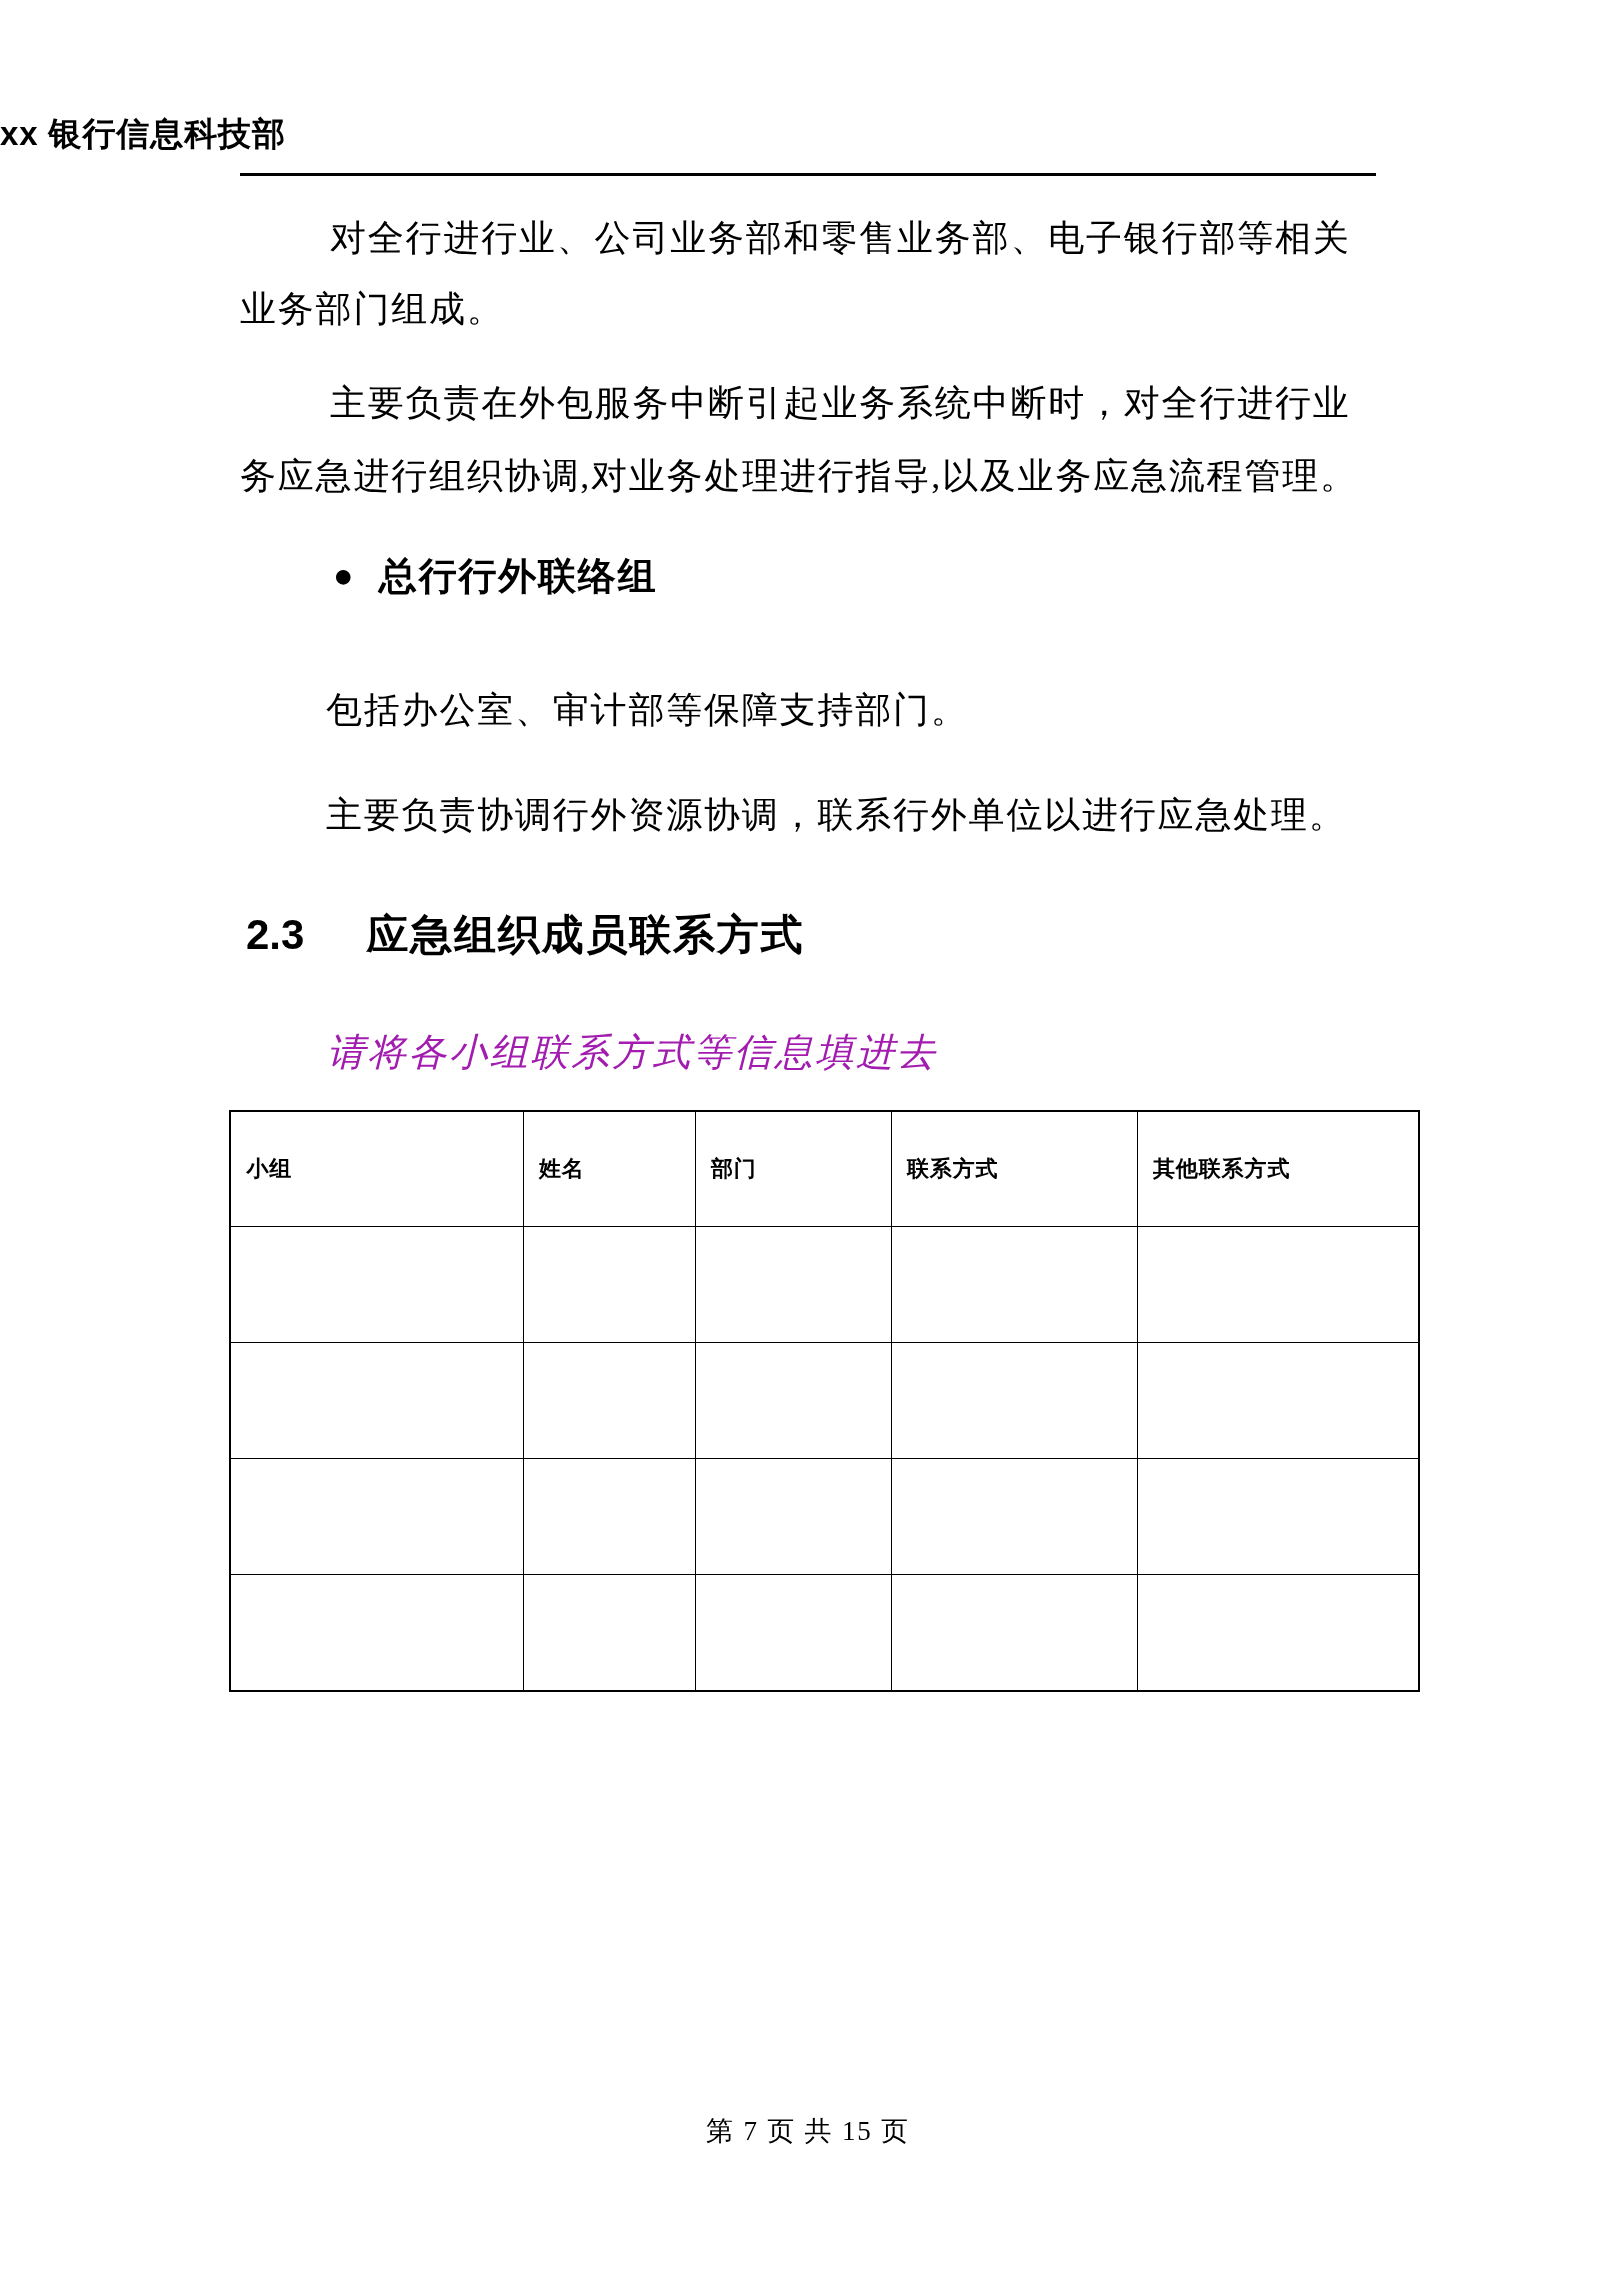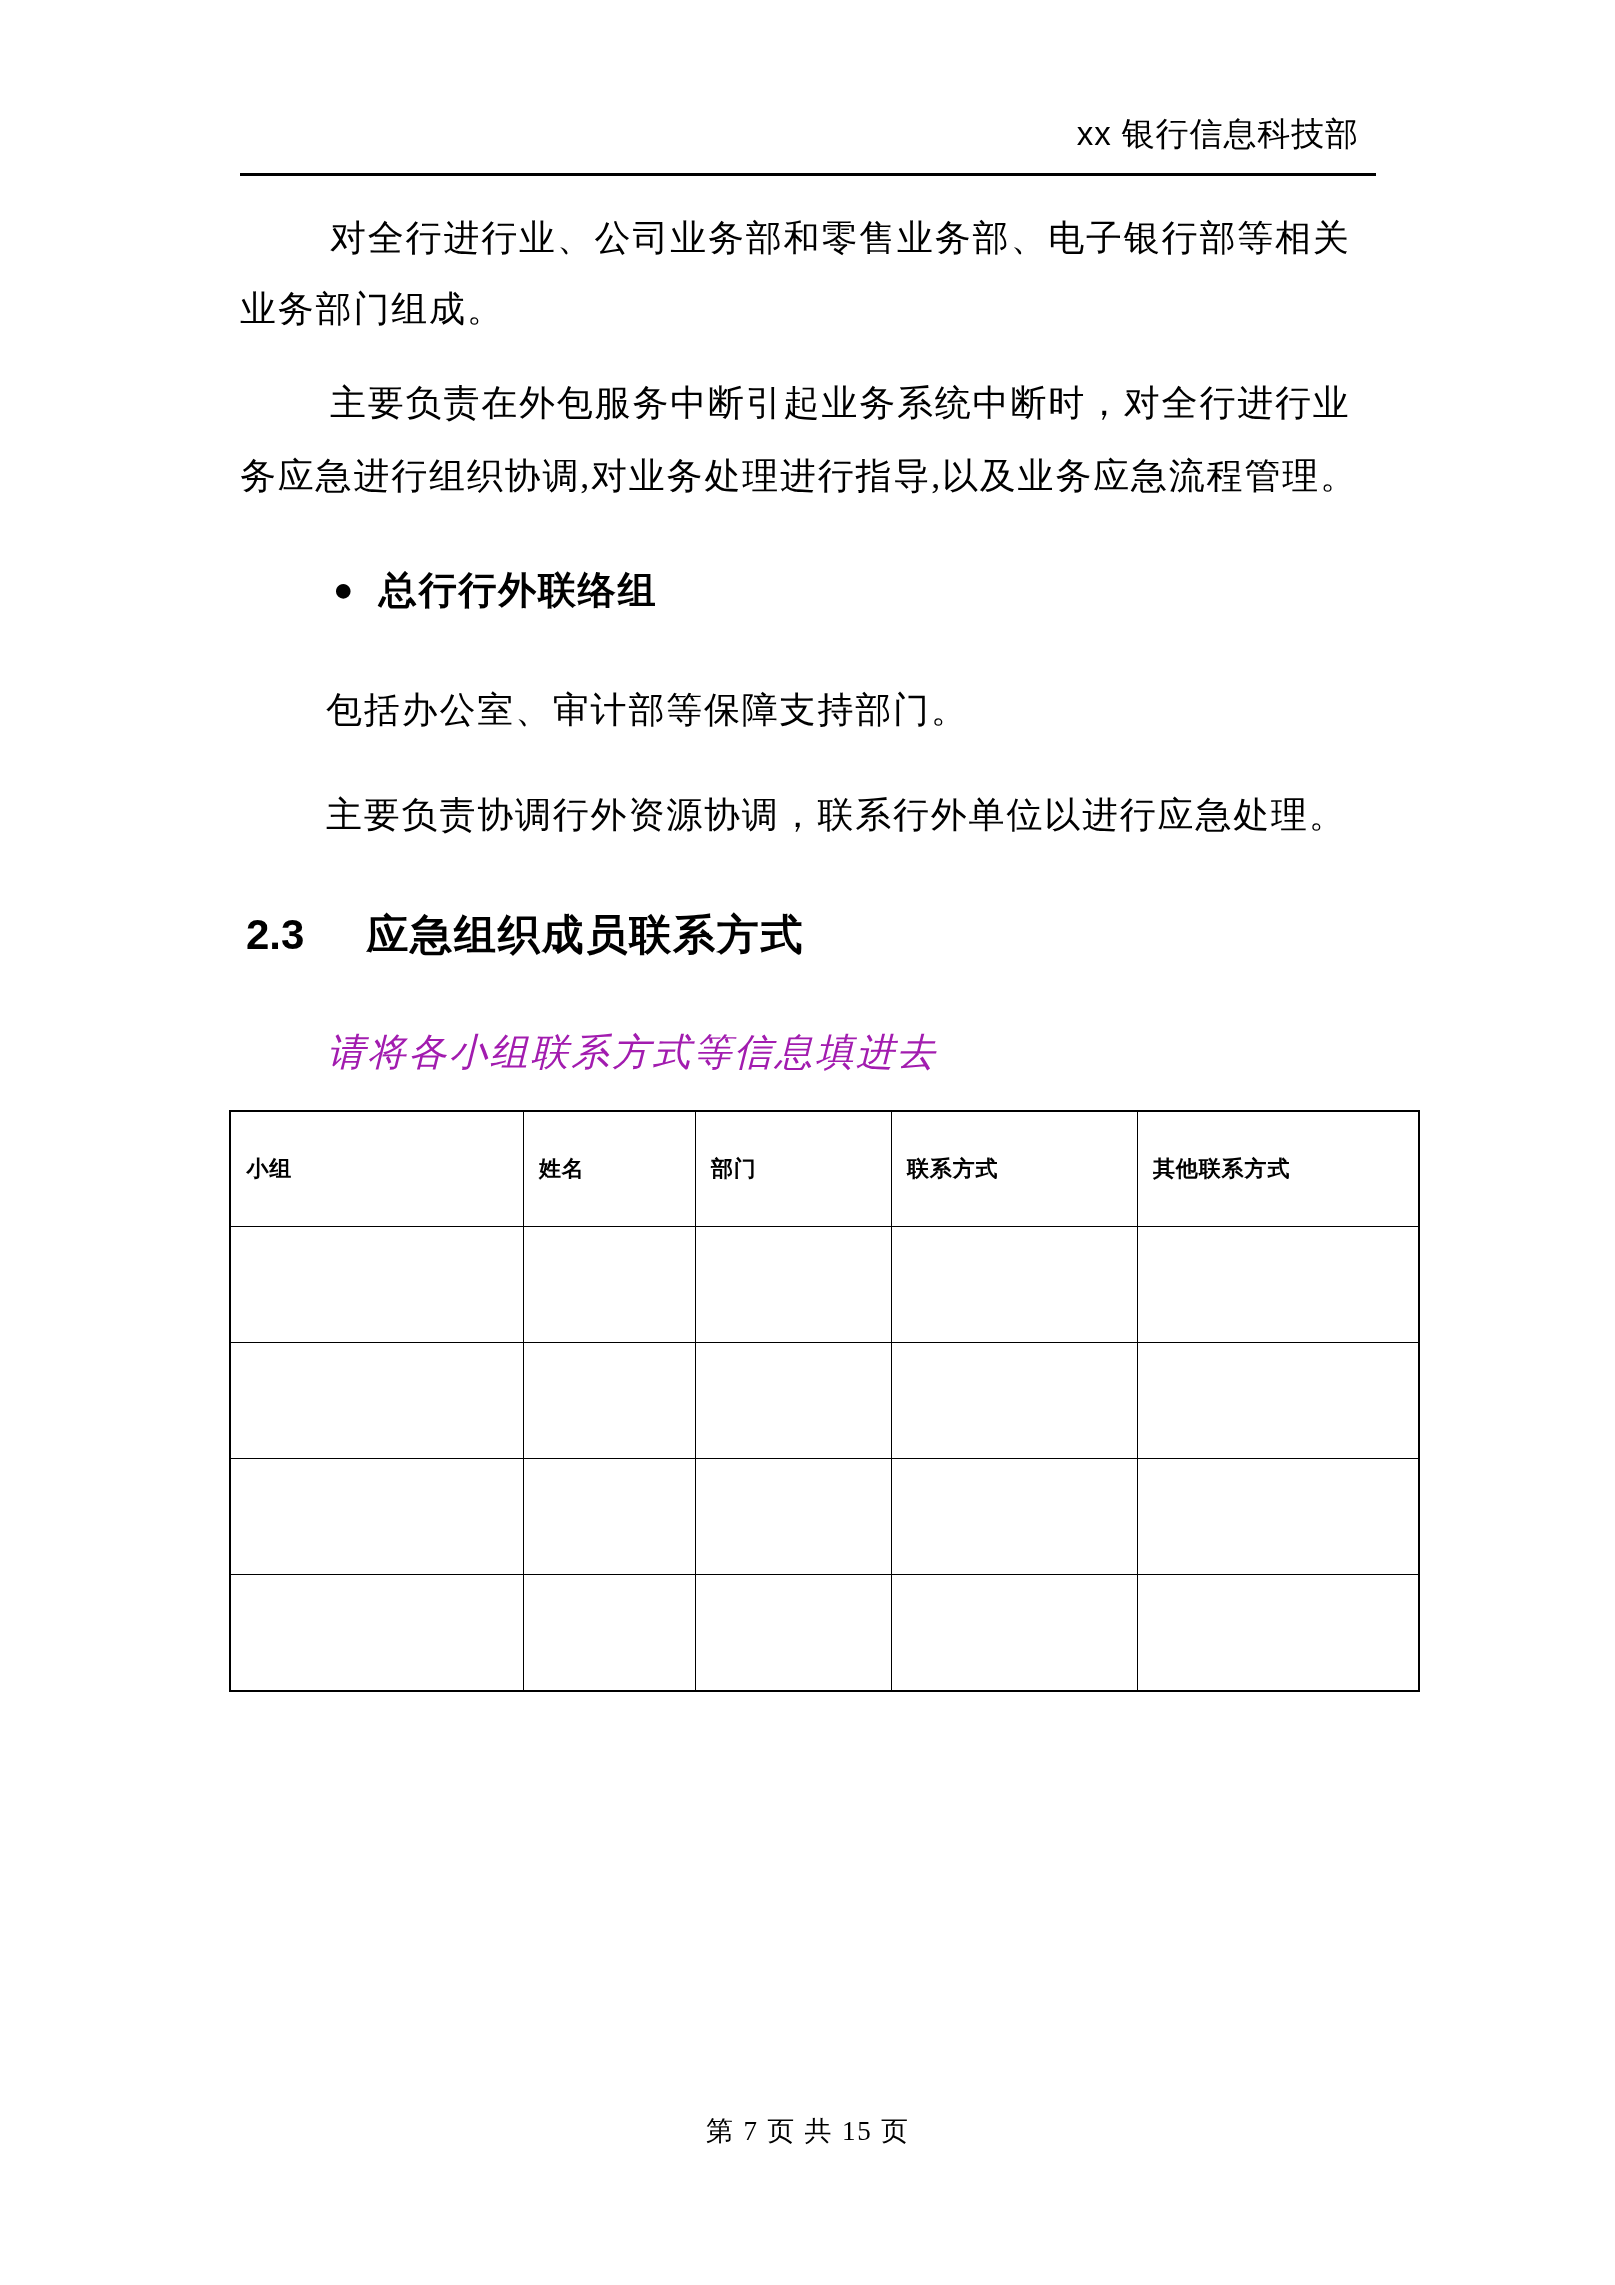--- a/index.html
+++ b/index.html
@@ -9,38 +9,37 @@
     background:#ffffff;
     overflow:hidden;
     font-family:"Liberation Serif","DejaVu Serif",serif;
     color:#000000;
   }
   .abs { position:absolute; white-space:nowrap; }
 
   
   .hdr-dept {
     top:114px; left:0; width:1359px;
-    text-align:right;
     font-family:"Liberation Sans","DejaVu Sans",sans-serif;
-    font-weight:400;
+    font-weight:700;
     font-size:33px; line-height:40px;
     letter-spacing:0.9px;
   }
   .hdr-rule {
     top:173px; left:240px; width:1136px; height:2.7px;
     background:#000000;
   }
 
   
   .body-line {
     font-size:36px; line-height:42px;
     letter-spacing:1.8px;
   }
   .bullet-line {
-    top:568px; left:333px;
+    top:554px; left:333px;
     font-family:"Liberation Sans","DejaVu Sans",sans-serif;
     font-weight:700; font-size:38px; line-height:42px;
     letter-spacing:1.8px;
   }
   .bullet-dot { font-size:34px; vertical-align:1.8px; }
   .bullet-text { margin-left:23.5px; }
 
   .sec-heading {
     top:912px; left:246px;
     font-family:"Liberation Sans","DejaVu Sans",sans-serif;

